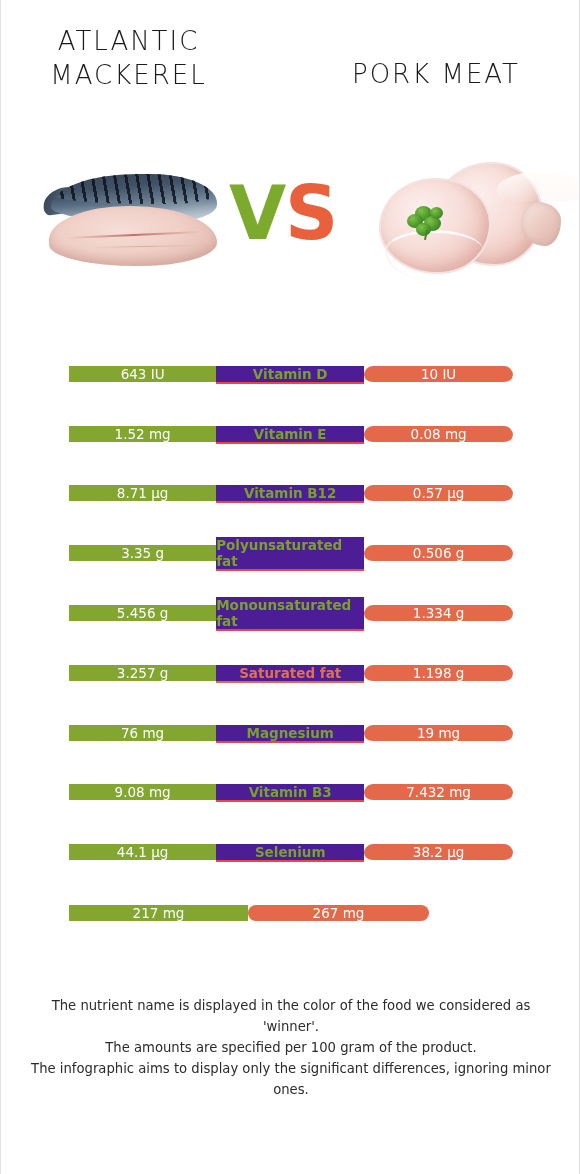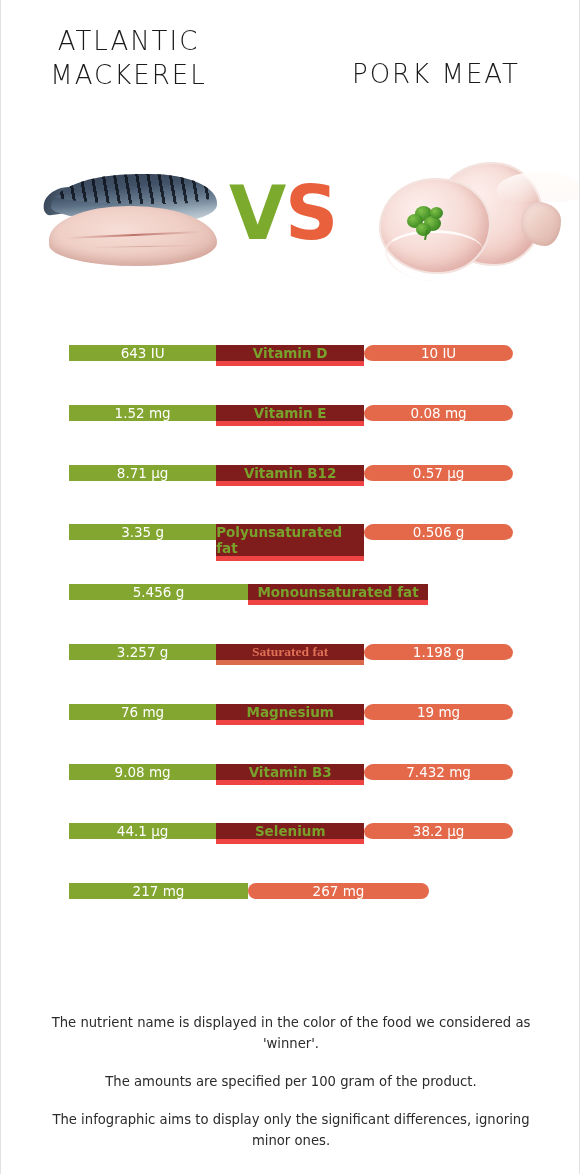--- a/index.html
+++ b/index.html
@@ -133,57 +133,57 @@
   .p-stem{
     position:absolute;left:18px;top:26px;width:2px;height:10px;
     background:#3f8b23;transform:rotate(12deg);
   }
 
   
   .table{
     position:absolute;left:20px;top:345px;width:540px;
   }
   .row{
-    display:flex;width:444px;height:59.8px;align-items:flex-start;padding-left:48px;
+    display:flex;width:444px;height:59.8px;align-items:center;padding-left:48px;
   }
   .cell{
     display:flex;align-items:center;justify-content:center;
     font-size:13.5px;
     font-family:"DejaVu Sans", sans-serif;
     box-sizing:border-box;
   }
   .cell-left{
     width:179px;background:#82A62F;color:#ffffff;
     border-bottom:2px solid #ffffff;
   }
   .cell-mid{
-    width:180px;background:#7f1d1d;font-weight:700;
-    border-bottom:5px solid #ef4444;
-  }
-  .cell-mid.win-pork{border-bottom-color:#D96A4A;font-family:Liberation Serif, serif;}
+    width:180px;background:#4c1d95;font-weight:700;
+    border-bottom:2px solid #ef4444;
+  }
+  .cell-mid.win-pork{border-bottom-color:#D96A4A;}
   .cell-right{
     width:181px;background:#E3694A;color:#ffffff;
     border-bottom:2px solid #ffffff;
     border-radius:11px;
   }
   .row:last-child .cell-left,
   .row:last-child .cell-right{border-bottom:none;}
   .lbl-green{color:#78A22C;}
   .lbl-orange{color:#DD7055;}
 
   
   .footer{
     position:absolute;left:28px;top:995px;width:524px;
     text-align:center;
     font-family:"DejaVu Sans", sans-serif;
     font-size:13.2px;
     line-height:21px;
     color:#2b2b2b;
   }
-  .footer p{margin:17px;}
+  .footer p{margin:0;}
 </style>
 </head>
 <body>
 
 <div class="page">
 
   <div class="titles">
     <div class="title title-left">
       <span>Atlantic</span>
       <span>Mackerel</span>
@@ -263,20 +263,21 @@
           <span class="lbl-green">Polyunsaturated fat</span>
         </div>
       <div class="cell cell-right">0.506 g</div>
     </div>
 
     <div class="row">
       <div class="cell cell-left">5.456 g</div>
       <div class="cell cell-mid">
           <span class="lbl-green">Monounsaturated fat</span>
         </div>
+      <div class="cell cell-right">1.334 g</div>
     </div>
 
     <div class="row">
       <div class="cell cell-left">3.257 g</div>
       <div class="cell cell-mid win-pork">
           <span class="lbl-orange">Saturated fat</span>
         </div>
       <div class="cell cell-right">1.198 g</div>
     </div>
 

